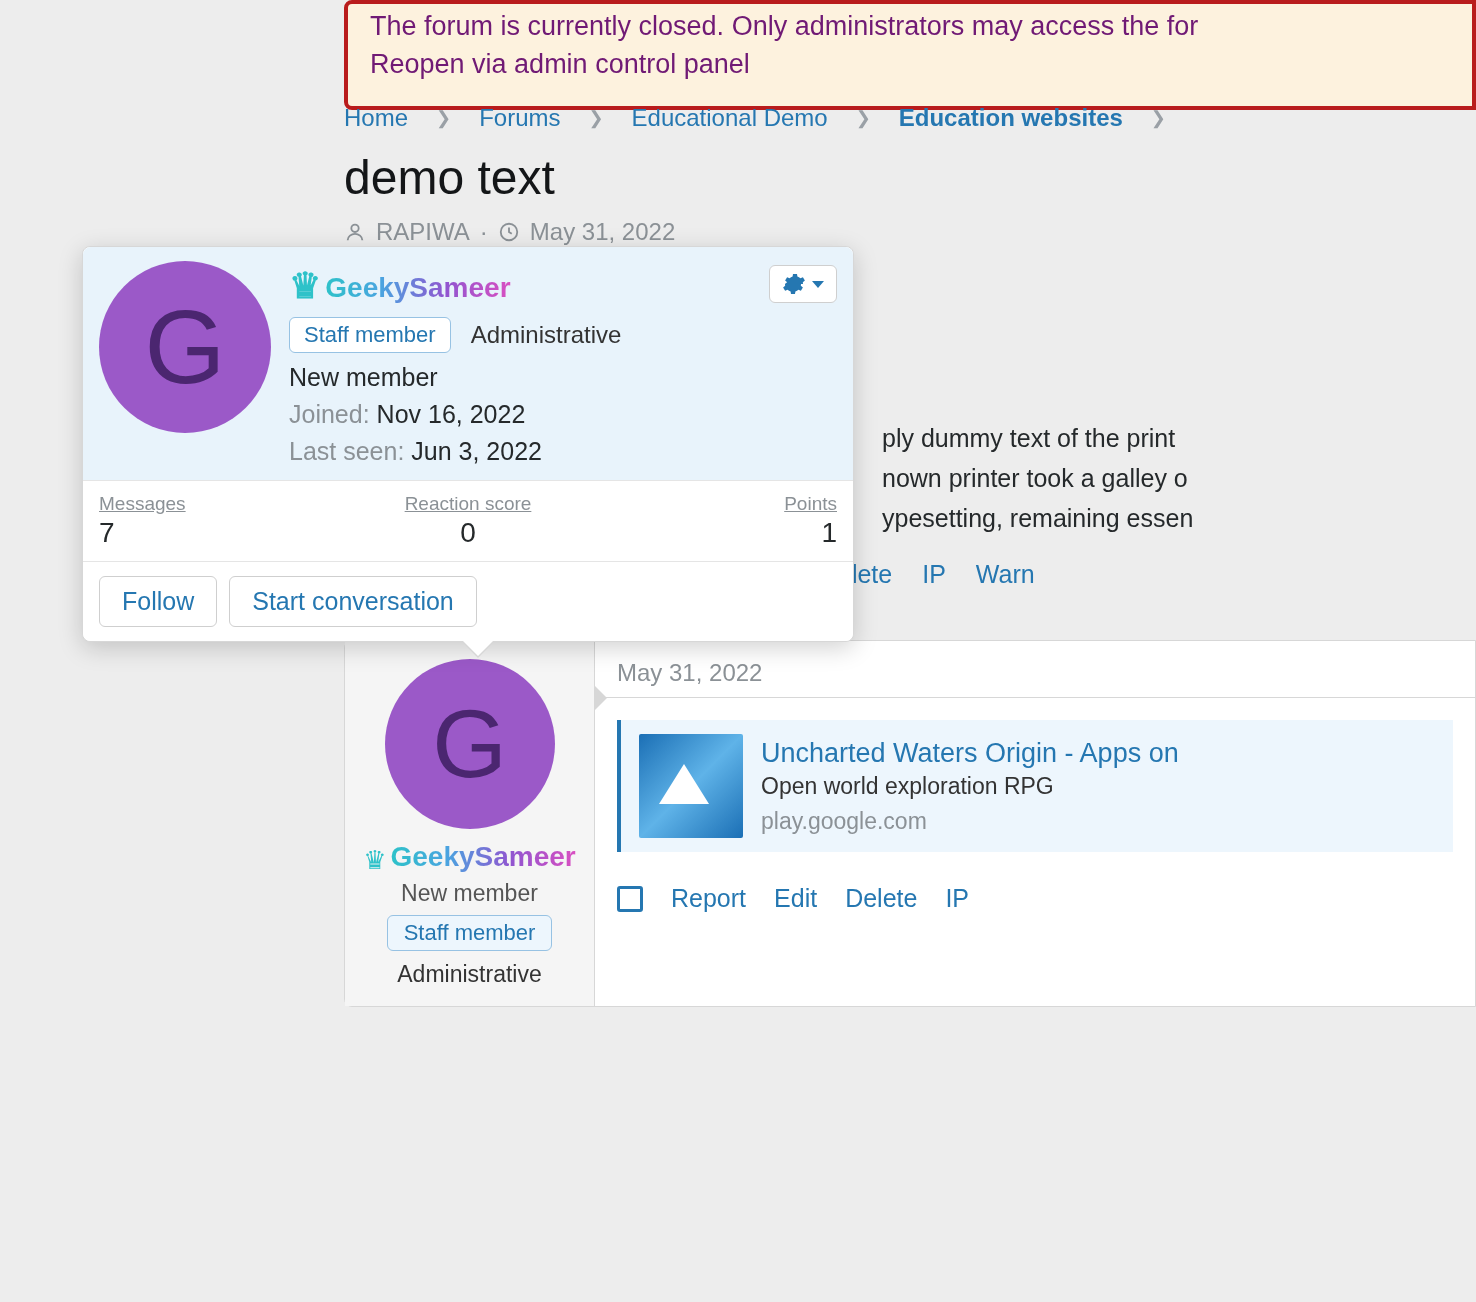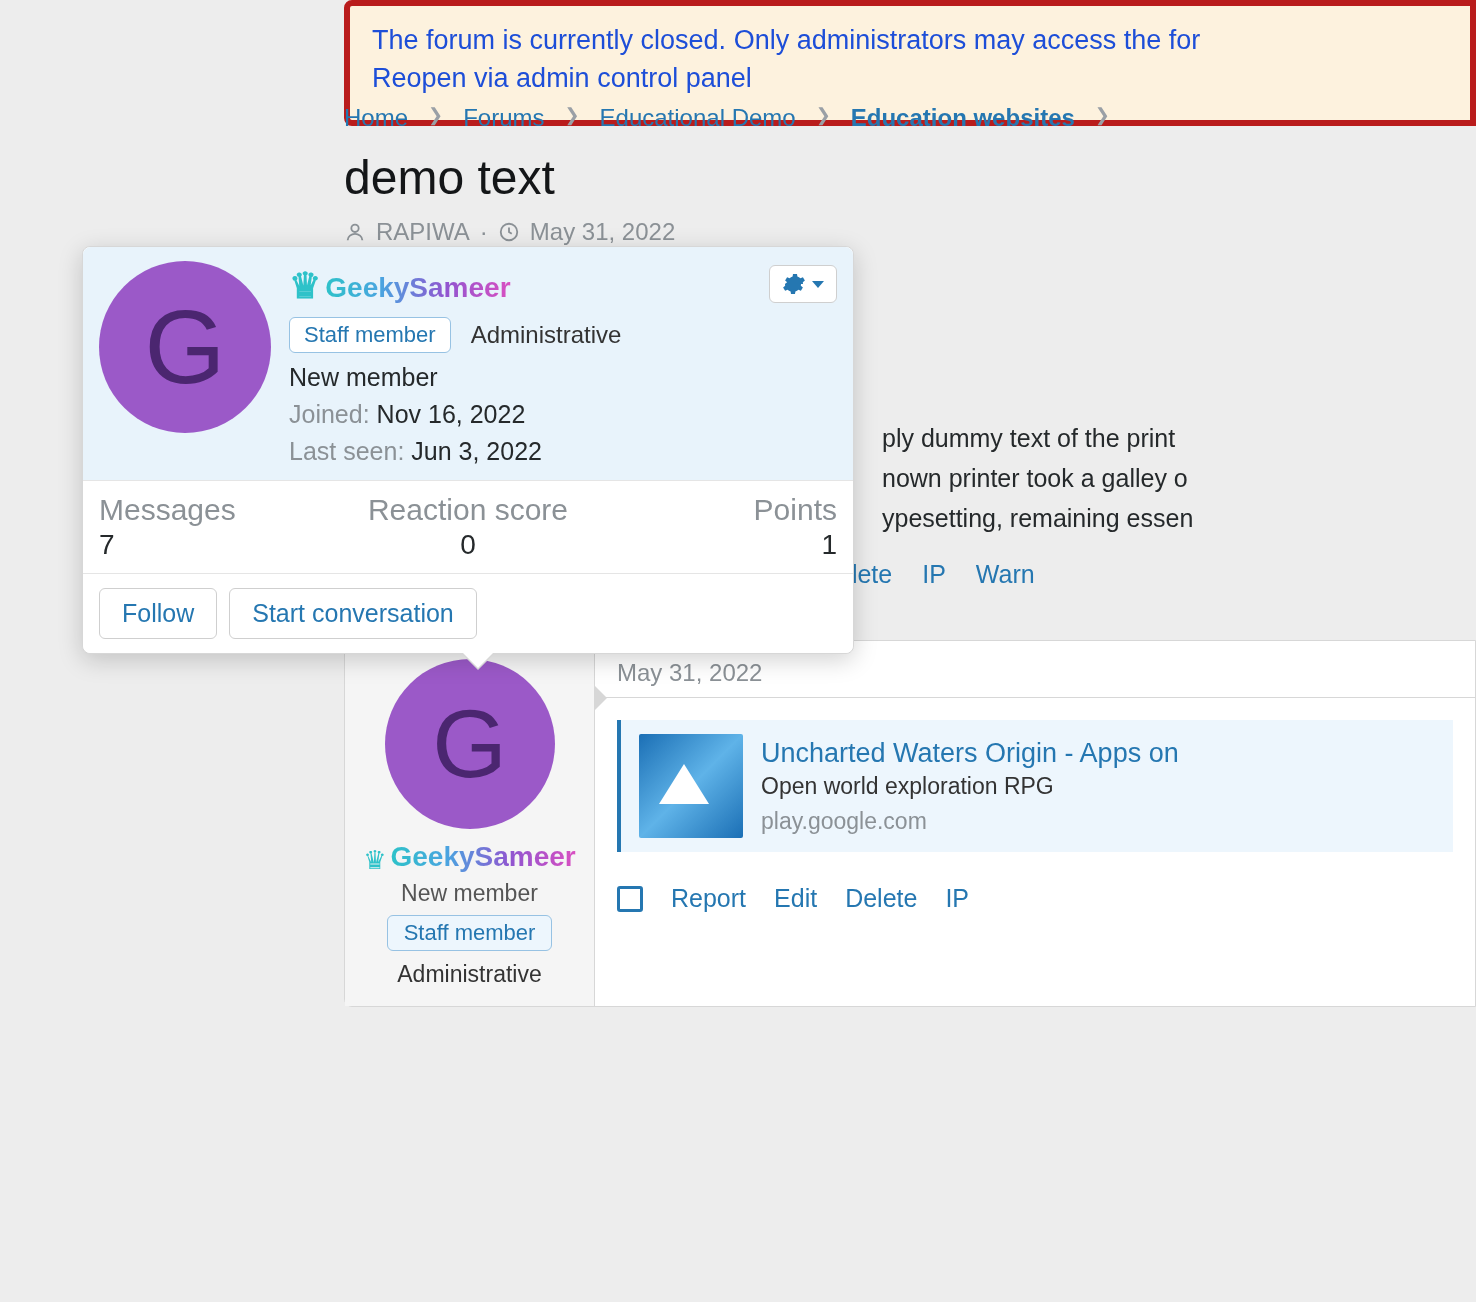--- a/index.html
+++ b/index.html
@@ -12,34 +12,34 @@
     height: 1302px;
     overflow: hidden;
     position: relative;
   }
   .alert-banner {
     position: absolute;
     left: 344px;
     top: 0;
     right: 0;
     background: #fdf2de;
-    border: 6px solid #b91c1c;
+    border: 4px solid #b91c1c;
     border-radius: 8px 0 0 8px;
-    padding: 16px 22px 22px 22px;
-    color: #1d4ed8;
+    padding: 4px 22px 22px 22px;
+    color: #701a75;
     font-size: 27px;
     line-height: 1.4;
   }
   .breadcrumb {
     position: absolute;
     left: 344px;
     top: 104px;
     display: flex;
-    align-items: flex-start;
-    gap: 20px;
+    align-items: center;
+    gap: 28px;
     font-size: 24px;
   }
   .breadcrumb a { color: #2577b1; text-decoration: none; }
   .breadcrumb a.current { font-weight: 700; }
   .chev { color: #9aa0a6; font-size: 18px; }
   .page-title {
     position: absolute;
     left: 344px;
     top: 150px;
     font-size: 48px;
@@ -272,21 +272,21 @@
     border-bottom: 1px solid #e5e5e5;
     background: #fff;
   }
   .stat {
     flex: 1;
     text-align: center;
     padding: 12px 0;
   }
   .stat:first-child { text-align: left; padding-left: 16px; }
   .stat:last-child { text-align: right; padding-right: 16px; }
-  .stat-label { color: #8b9196; font-size: 30px; }
+  .stat-label { color: #8b9196; font-size: 19px; text-decoration: underline; }
   .stat-val { font-size: 28px; color: #25292b; margin-top: 2px; }
   .pop-actions {
     padding: 14px 16px;
     display: flex;
     gap: 12px;
     background: #fff;
     border-radius: 0 0 8px 8px;
   }
   .btn-outline {
     background: #fff;

